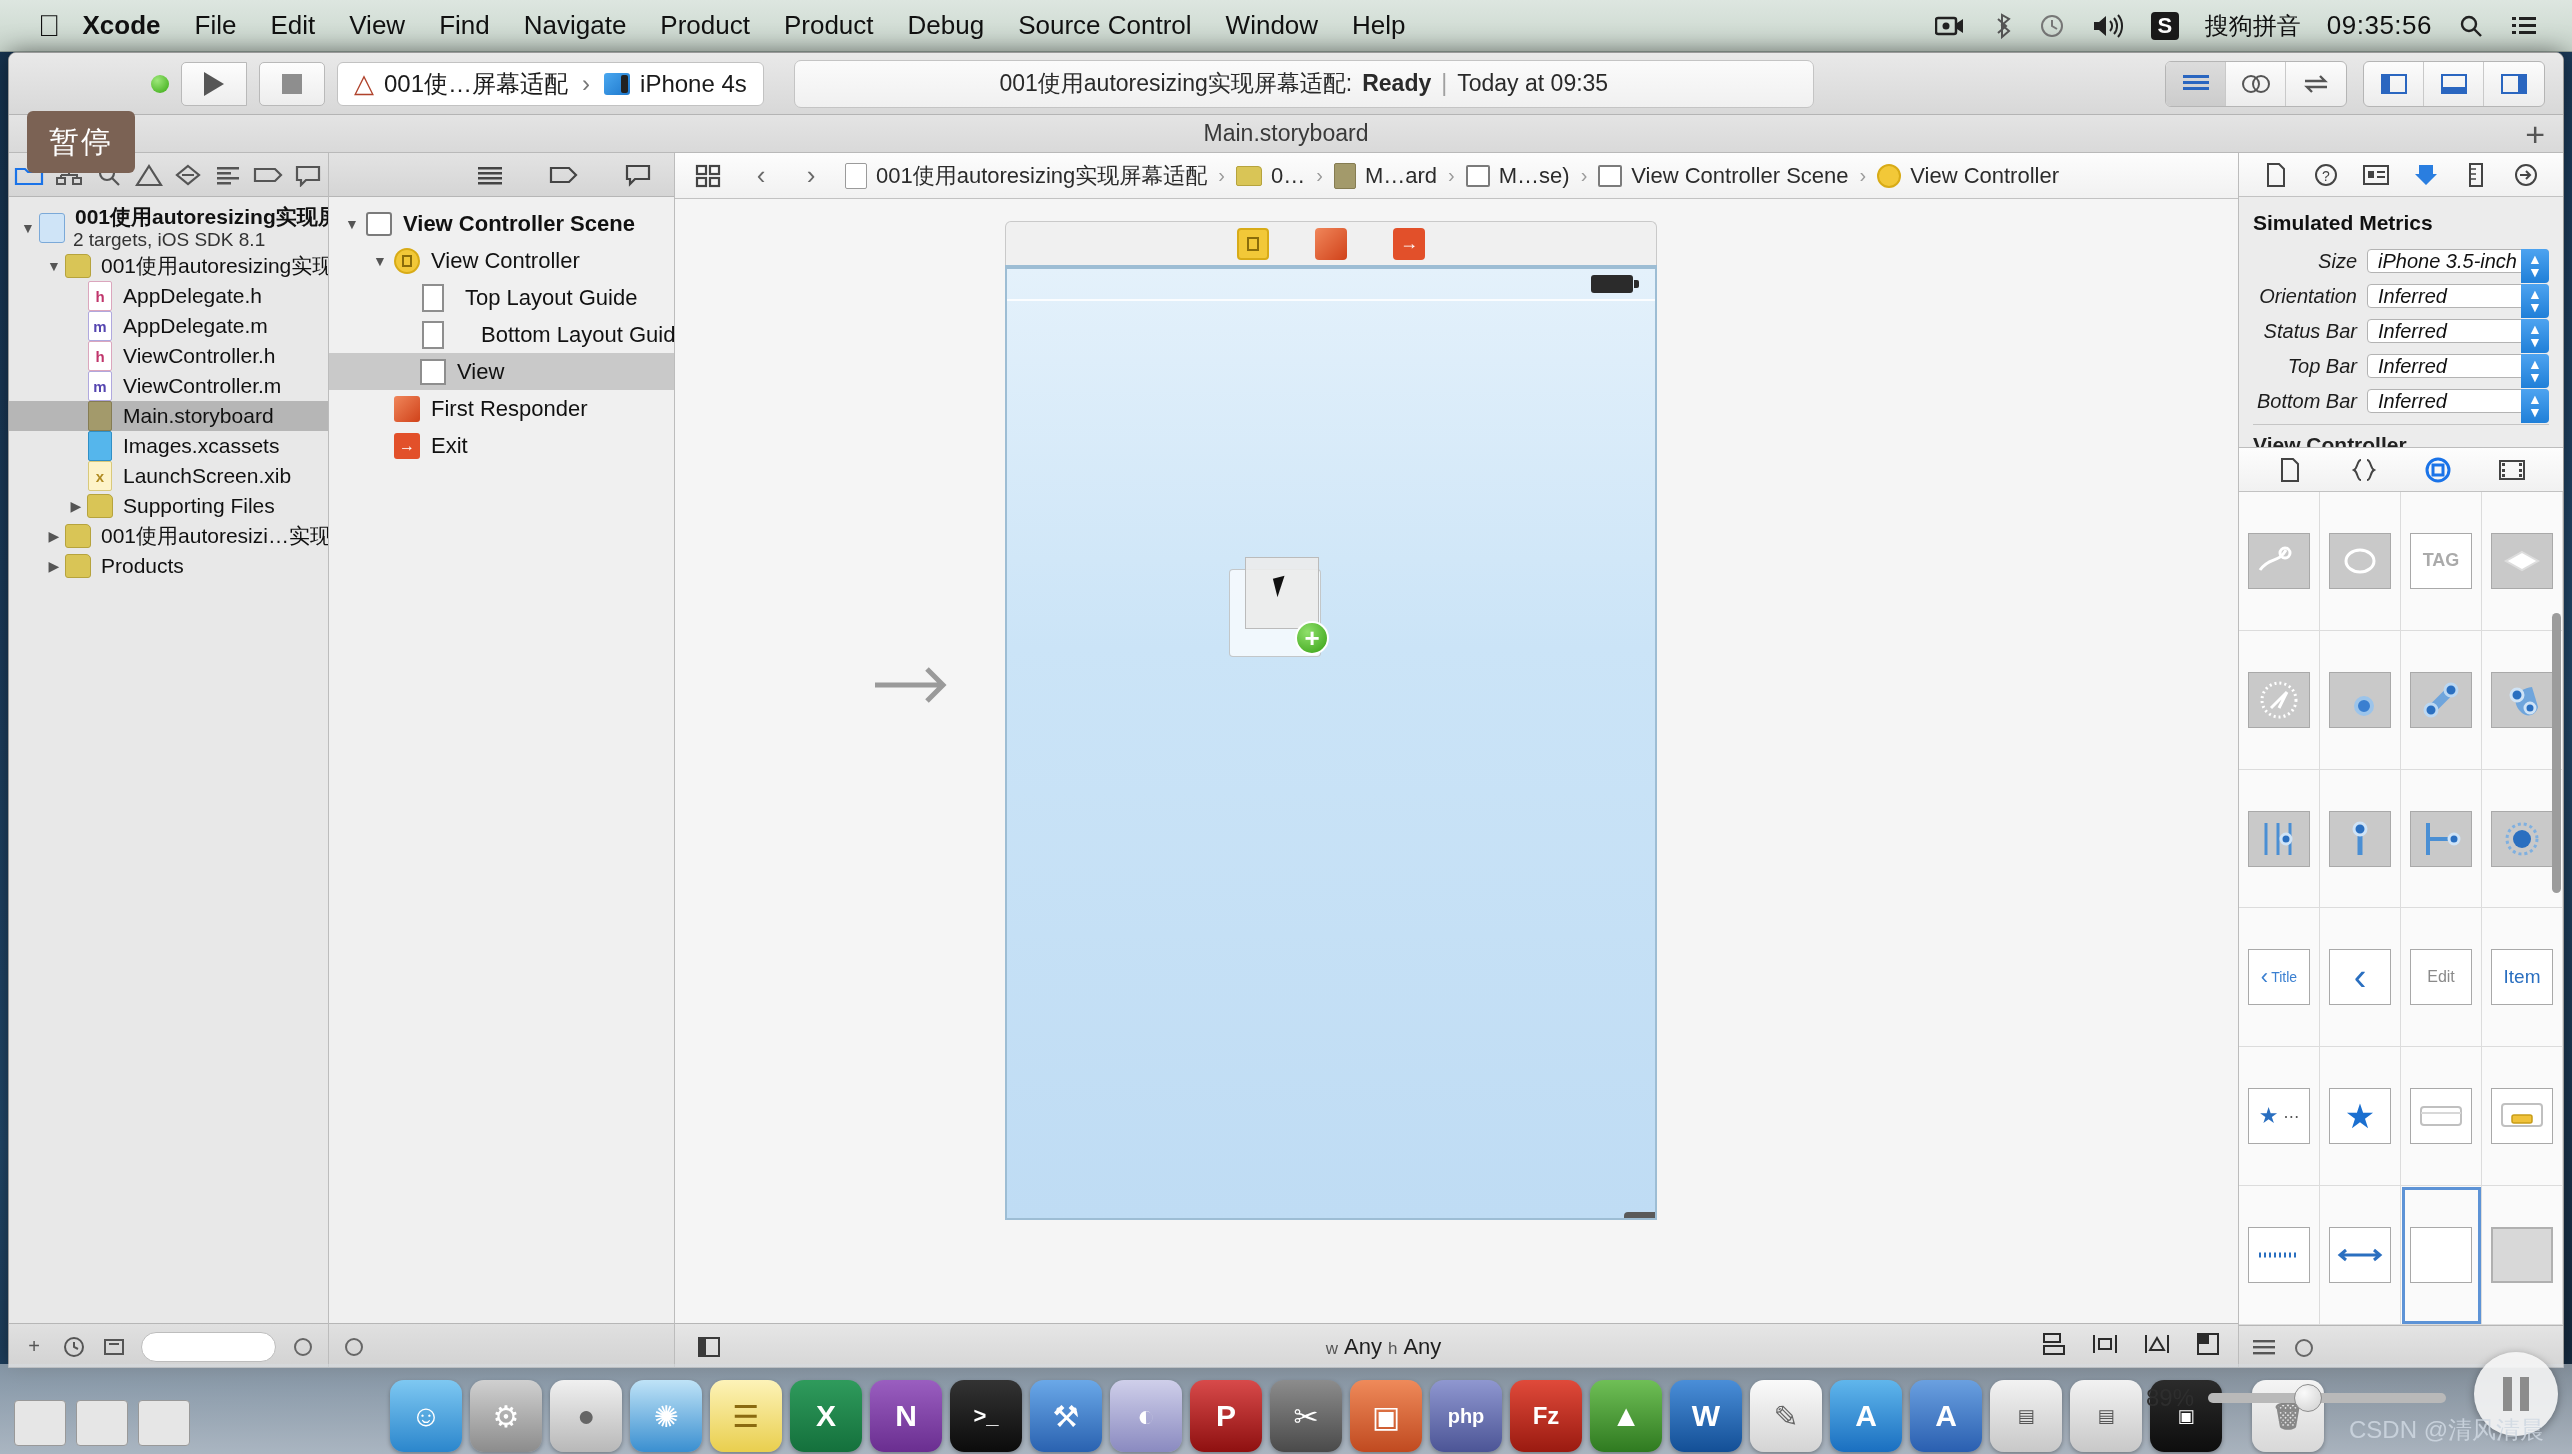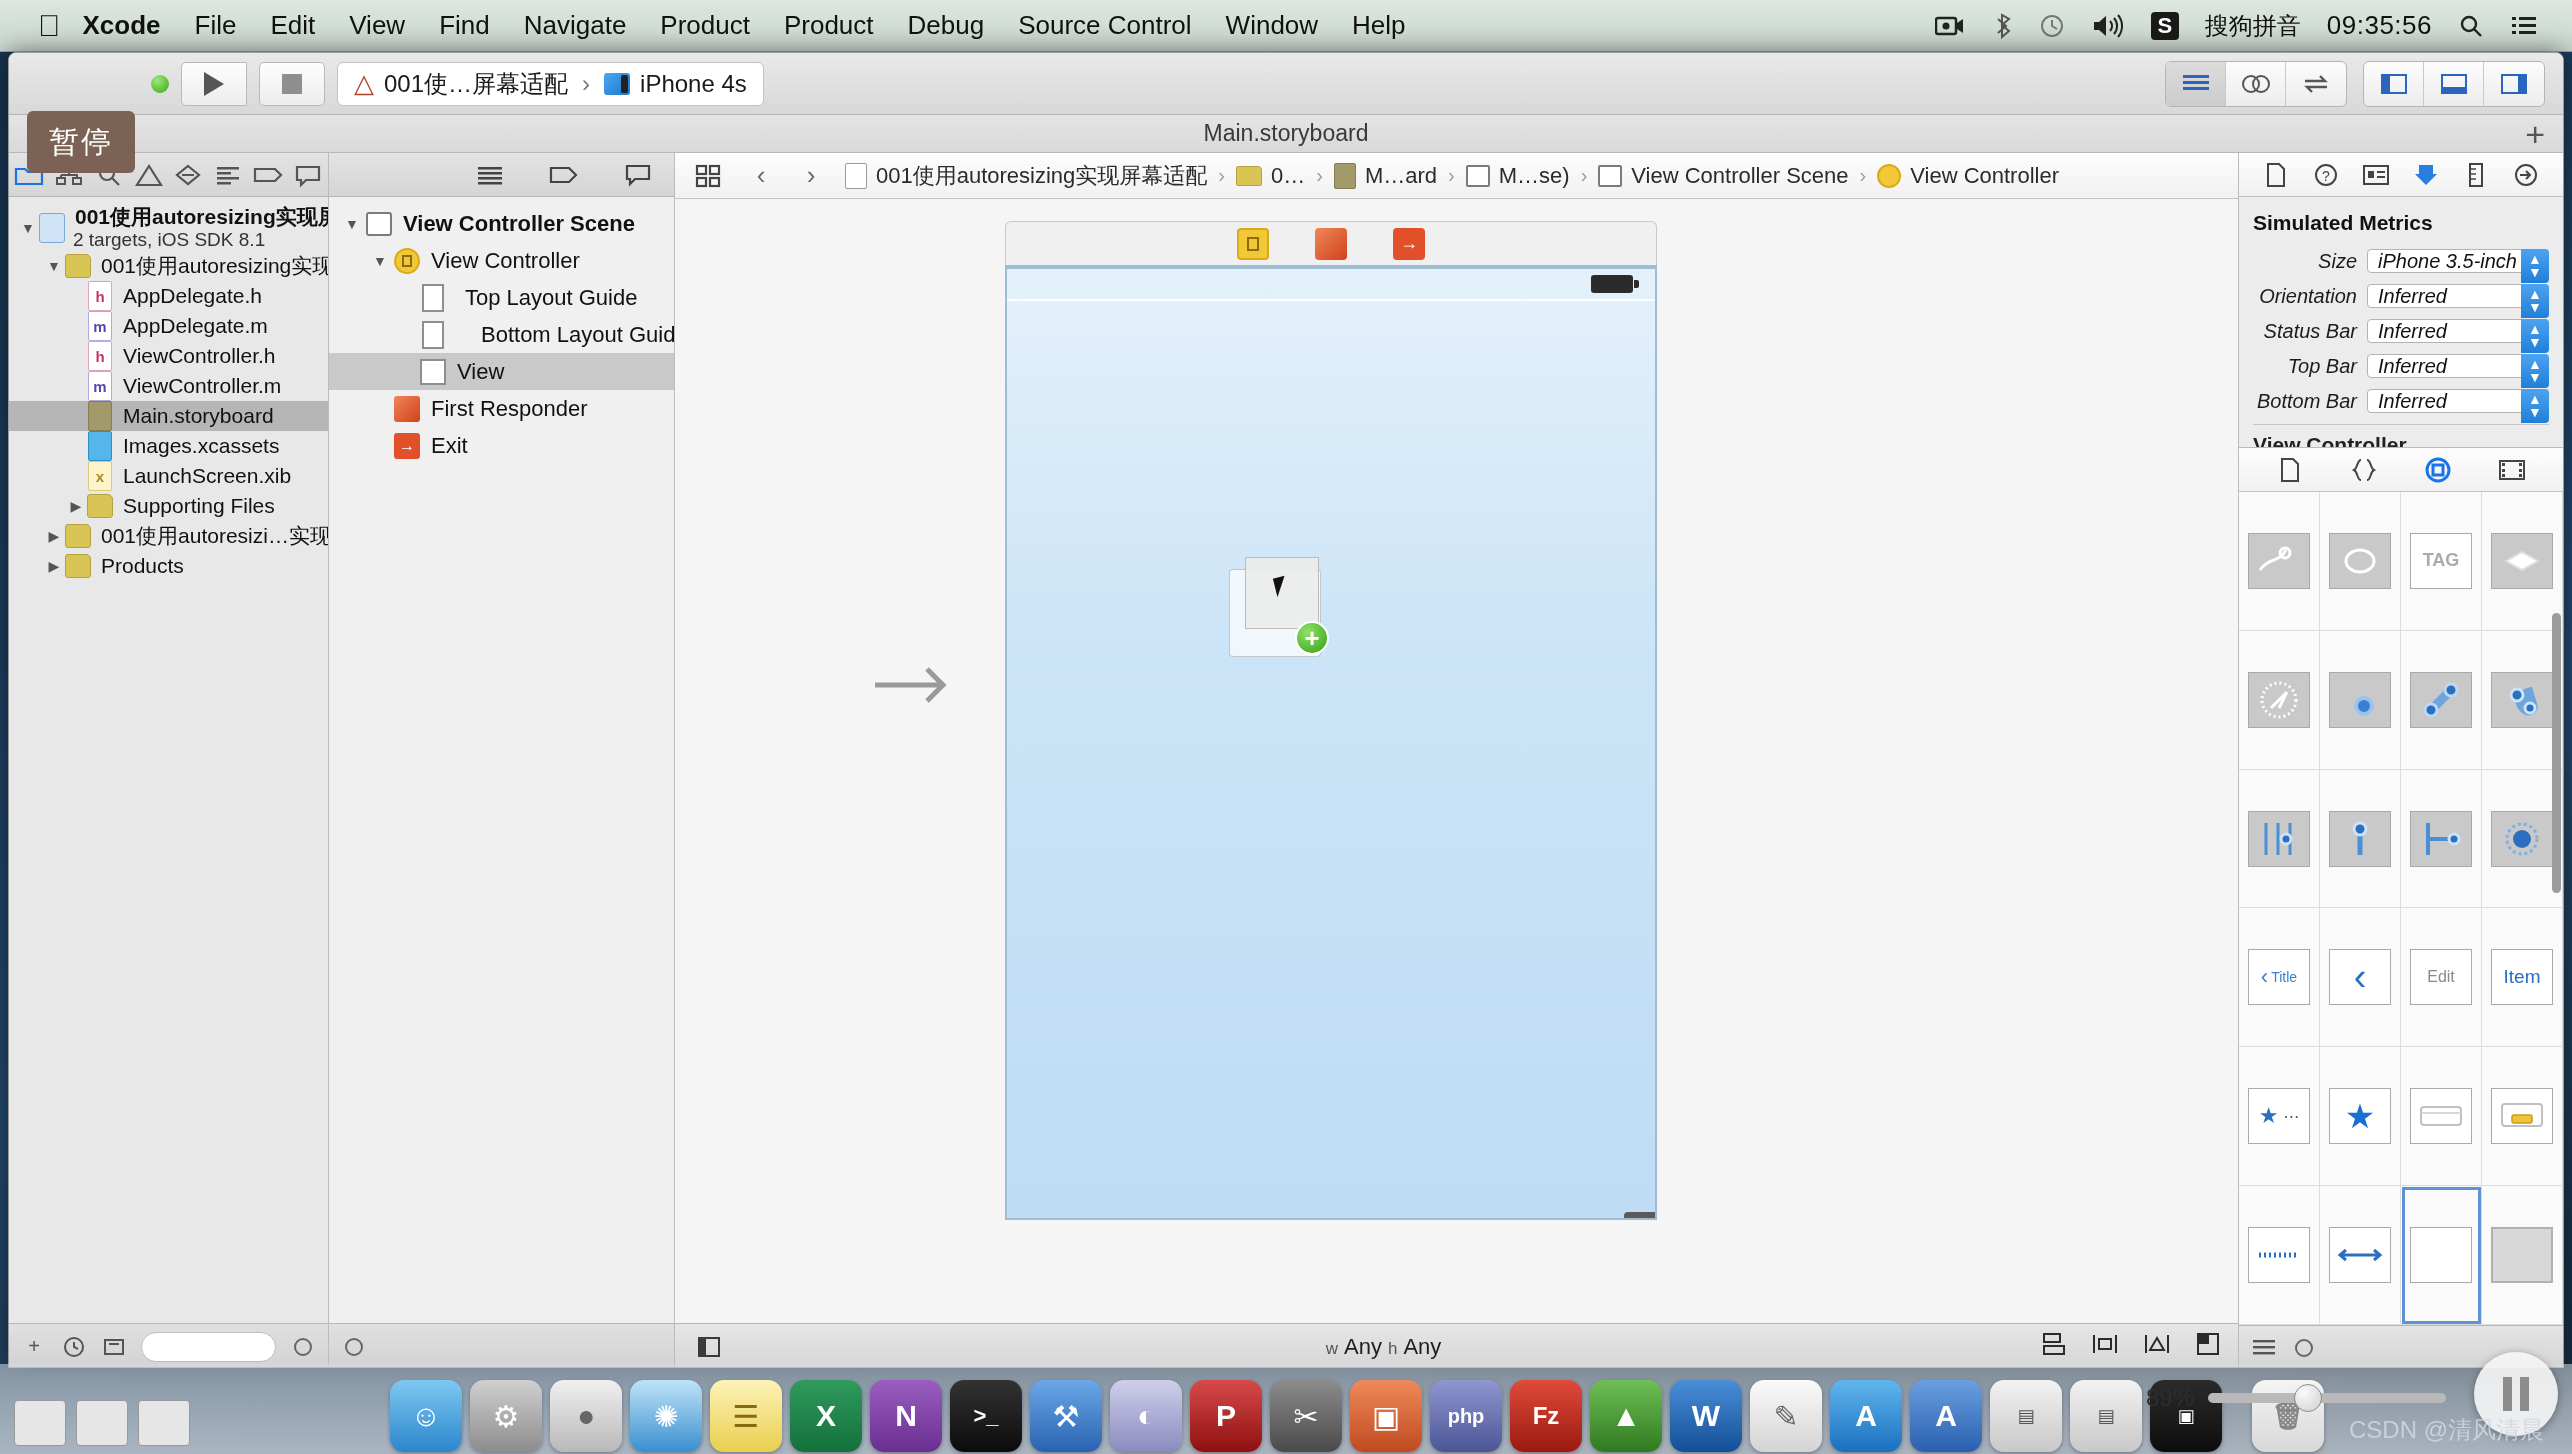--- a/index.html
+++ b/index.html
@@ -356,20 +356,26 @@
       <div class="tb-btn">
           <div class="sq-stop"></div>
         </div>
       <div class="scheme-box">
         <span class="sch-icon-a">△</span>
         <span>001使…屏幕适配</span>
         <span class="sch-sep">›</span>
         <span class="dev-icon"></span>
         <span>iPhone 4s</span>
       </div>
+      <div class="status-field">
+        <span>001使用autoresizing实现屏幕适配:</span>
+        <b>Ready</b>
+        <span class="bar">|</span>
+        <span>Today at 09:35</span>
+      </div>
       <div class="tb-right">
         <div class="seg active-first">
           <div>
             <svg width="30" height="24" viewBox="0 0 30 24">
                 <g fill="#2a66c0">
                   <rect x="2" y="3" width="26" height="3"></rect>
                   <rect x="2" y="9" width="26" height="3"></rect>
                   <rect x="2" y="15" width="26" height="3"></rect>
                 </g>
               </svg>

